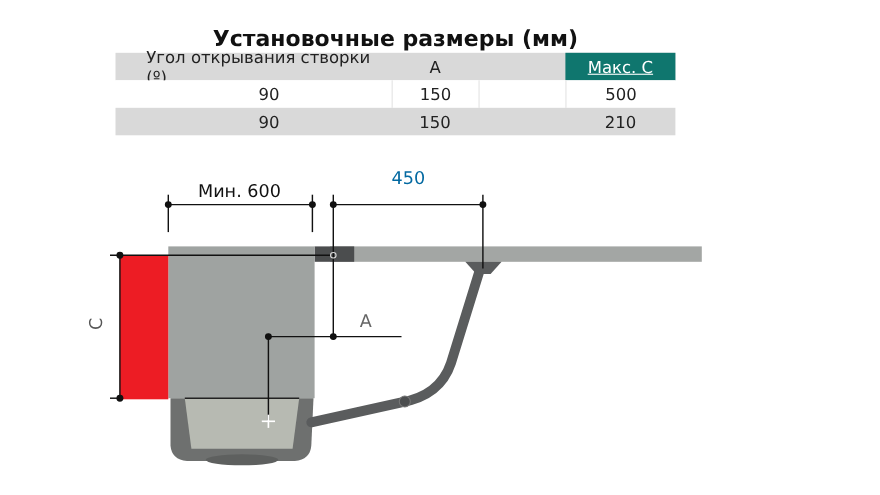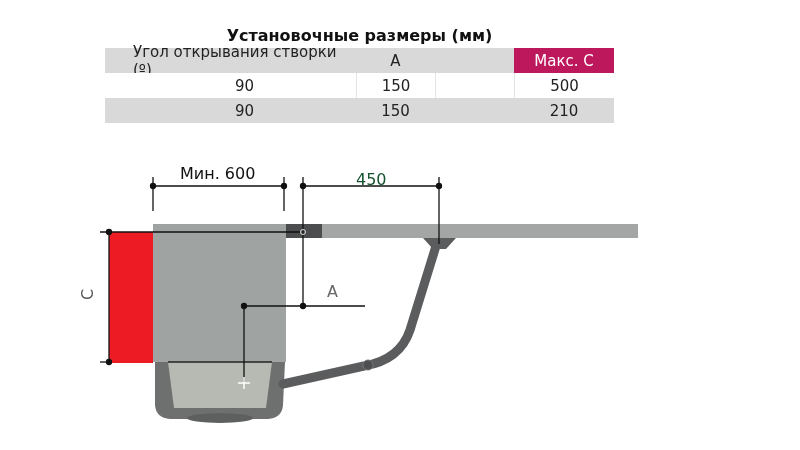--- a/index.html
+++ b/index.html
@@ -1,25 +1,25 @@
 <!DOCTYPE html>
 <html><head>
 <meta charset="utf-8">
 <style>
   html, body { margin:0; padding:0; background:#ffffff; }
   body { width:800px; height:450px; position:relative; overflow:hidden; font-family:"DejaVu Sans", sans-serif; }
   .tbl { position:absolute; left:105px; top:22px; width:509px; }
   .row { position:relative; height:25px; display:flex; }
-  .title { height:26px; display:flex; align-items:center; justify-content:center; font-weight:bold; font-size:16px; color:#111; background:#fff; }
+  .title { height:26px; display:flex; align-items:center; justify-content:center; font-weight:bold; font-size:20px; color:#111; background:#fff; }
   .cell { display:flex; align-items:center; justify-content:center; font-size:15px; color:#222; box-sizing:border-box; }
   .c1 { width:251px;padding-left:28px; } .c2 { width:79px; } .c3 { width:79px; } .c4 { width:100px; }
   .gray { background:#d9d9d9; }
   .white { background:#ffffff; }
   .white .cell + .cell { border-left:1px solid #e3e3e3; }
-  .red { background:#be185d; color:#ffffff; }
+  .red { background:#0f766e; color:#ffffff;text-decoration:underline; }
   svg { position:absolute; left:0; top:0; }
   .lbl { position:absolute; font-size:16px; }
 </style>
 </head>
 <body>
 
 <div class="tbl">
   <div class="title">Установочные размеры (мм)</div>
   <div class="row gray">
     <div class="cell c1">Угол открывания створки (º)</div>
@@ -82,15 +82,15 @@
   </g>
   <circle cx="303" cy="232" r="2.5" fill="none" stroke="#ddd" stroke-width="1"></circle>
 
   <g stroke="#ffffff" stroke-width="1.5">
     <line x1="238" y1="383" x2="250" y2="383"></line>
     <line x1="244" y1="377" x2="244" y2="389"></line>
   </g>
 </svg>
 
 <div class="lbl" style="left:180px;top:164px;color:#111;">Мин. 600</div>
-<div class="lbl" style="left:356px;top:170px;color:#14532d;">450</div>
+<div class="lbl" style="left:356px;top:152px;color:#0369a1;">450</div>
 <div class="lbl" style="left:327px;top:282px;color:#666;">A</div>
 <div class="lbl" style="left:82px;top:285px;color:#555;transform:rotate(-90deg);">C</div>
 
 </body></html>

